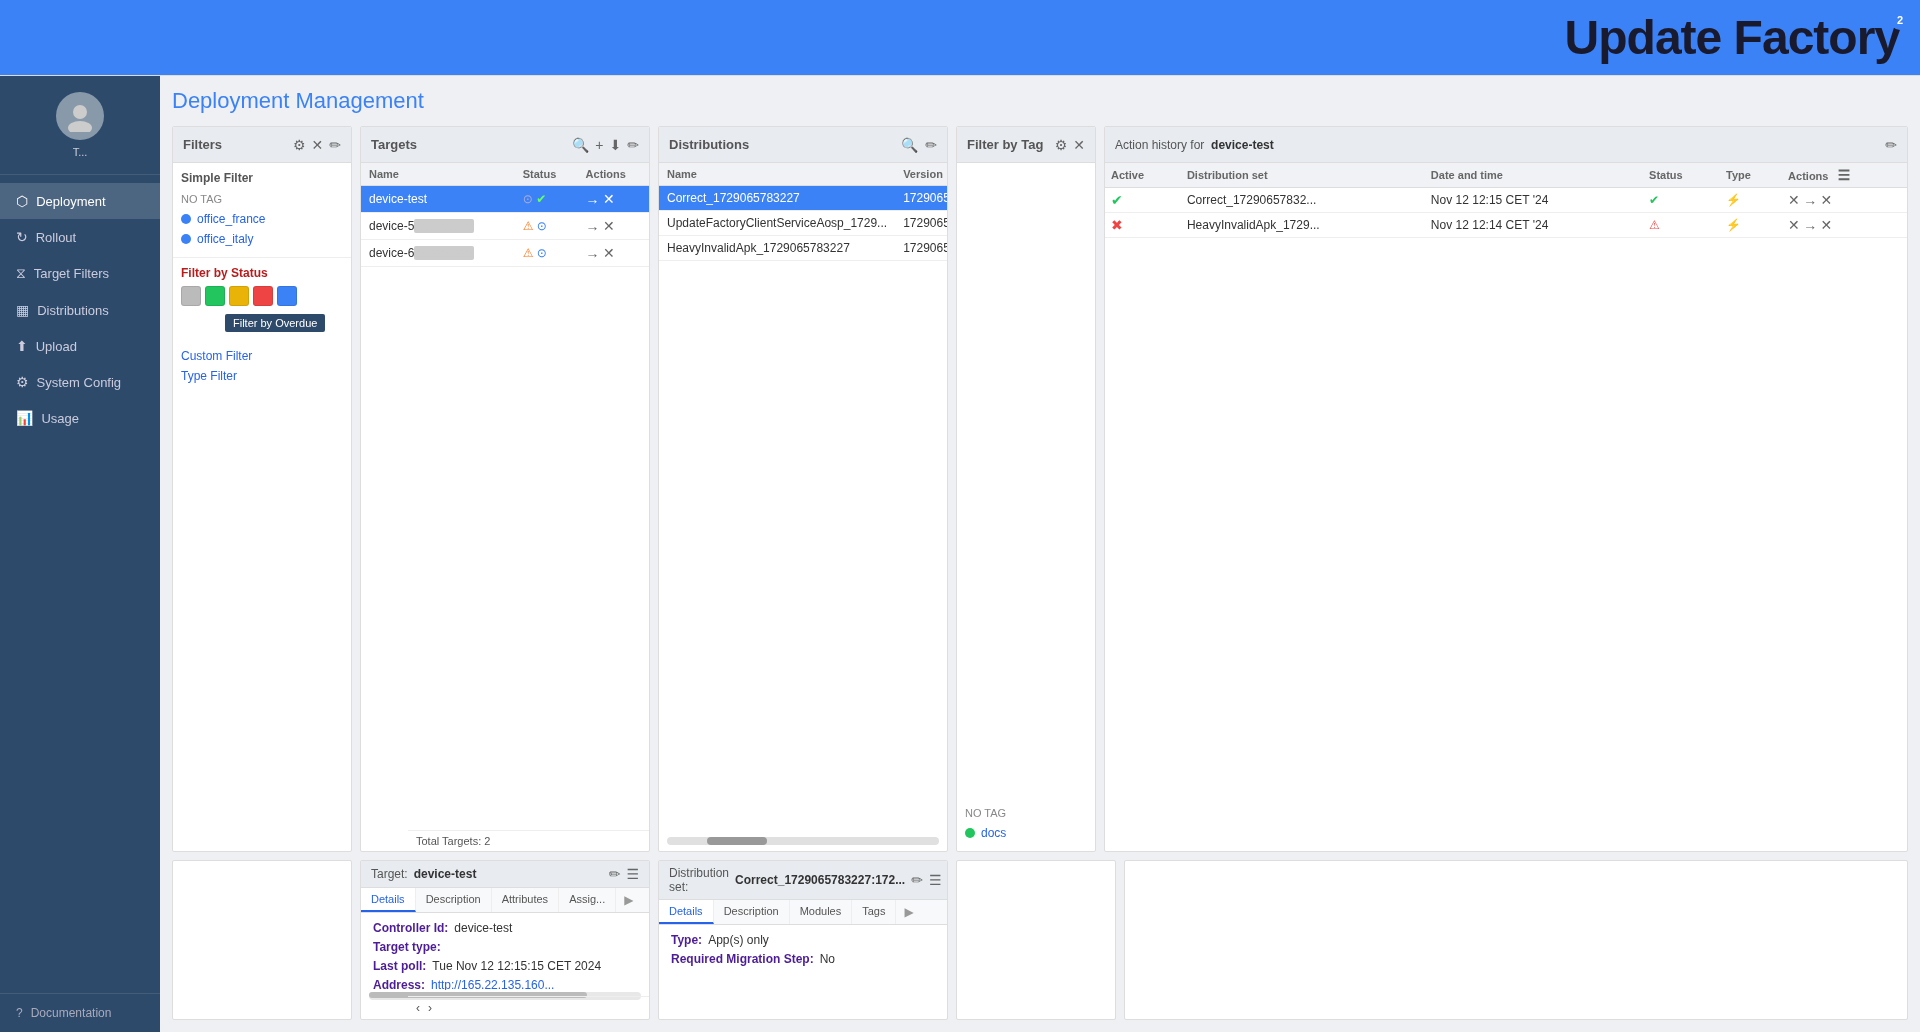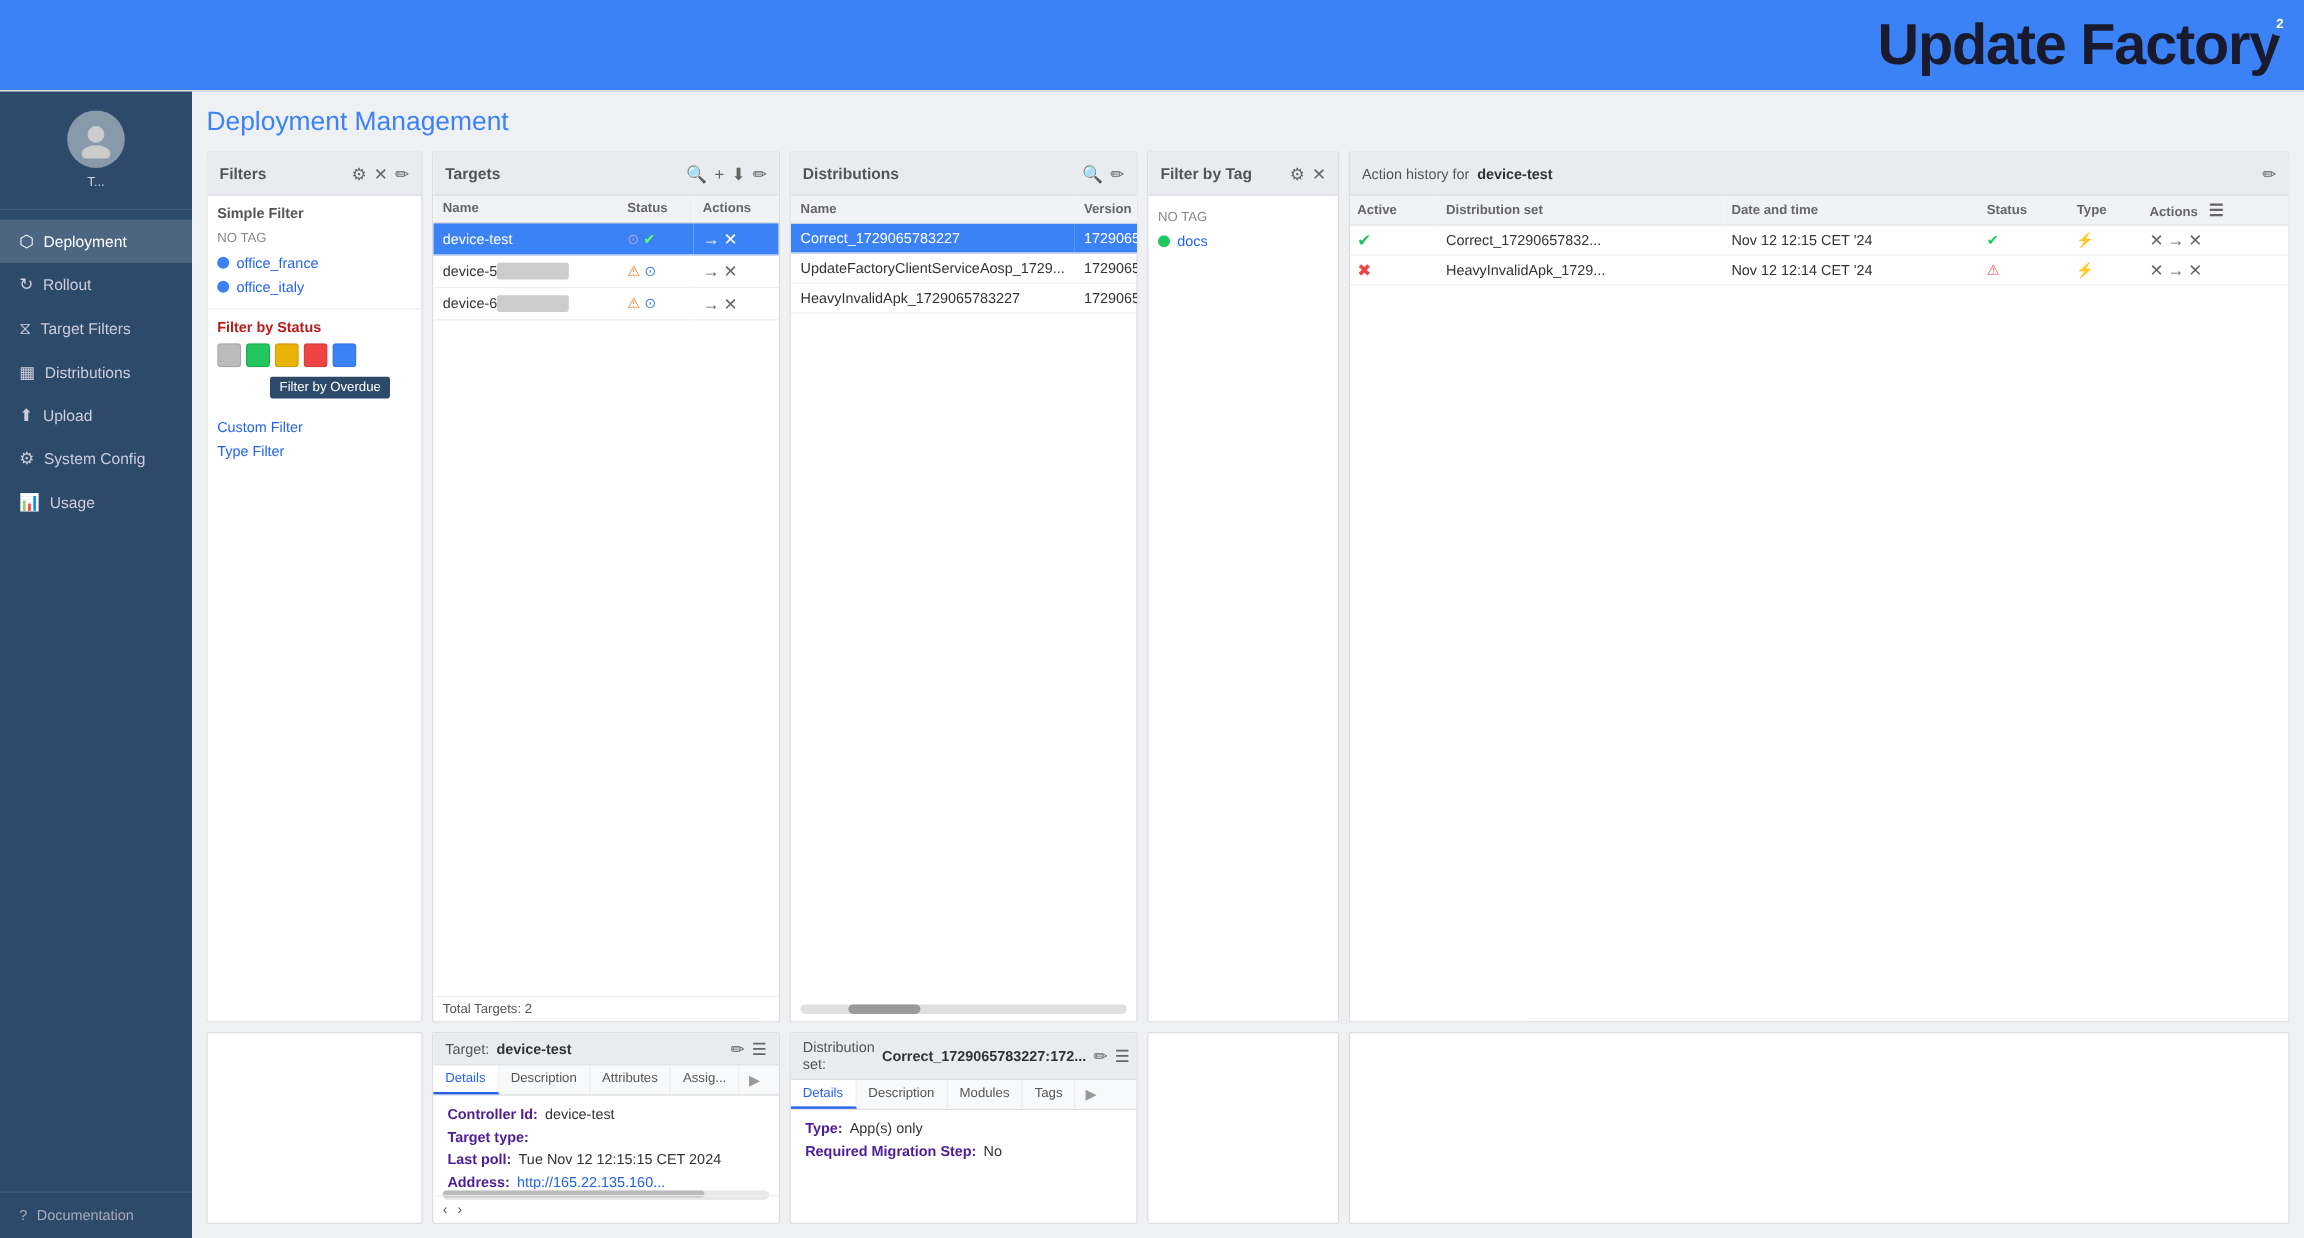--- a/index.html
+++ b/index.html
@@ -268,22 +268,23 @@
     tr.selected td { color: white; }
 
     
     .distributions-panel {
       width: 290px;
       flex-shrink: 0;
     }
 
     
     .tag-panel {
-      width: 160px;
+      width: 140px;
       flex-shrink: 0;
+      justify-content: space-between;
     }
 
     
     .action-panel {
       flex: 1;
     }
     .action-header-title {
       font-size: 12px;
       color: #555;
     }
@@ -374,20 +375,21 @@
       background: #999;
       border-radius: 4px;
       width: 60px;
       margin-left: 40px;
     }
     .total-label {
       padding: 4px 8px;
       font-size: 11px;
       color: #555;
       border-top: 1px solid #eee;
+      margin-left: 47px;
     }
   </style>
 </head>
 <body>
 
 <div class="topbar">
   <span class="topbar-logo">Update Factory</span>
   <div class="topbar-badge">2</div>
 </div>
 

